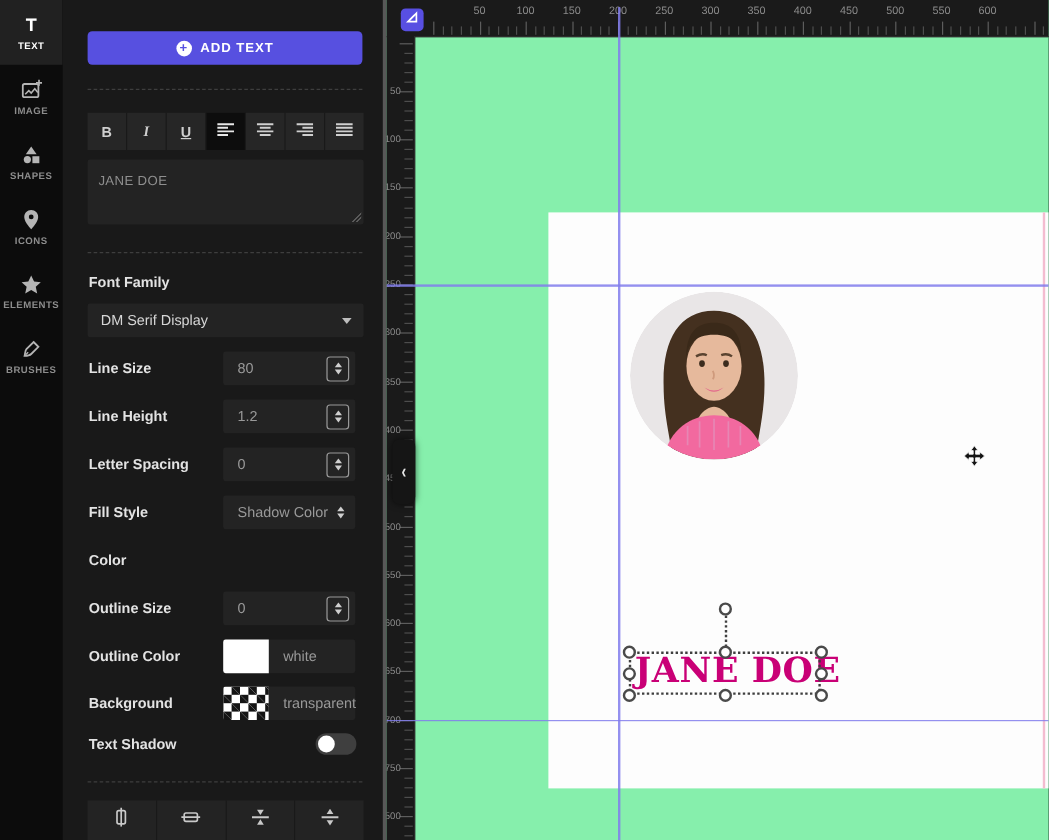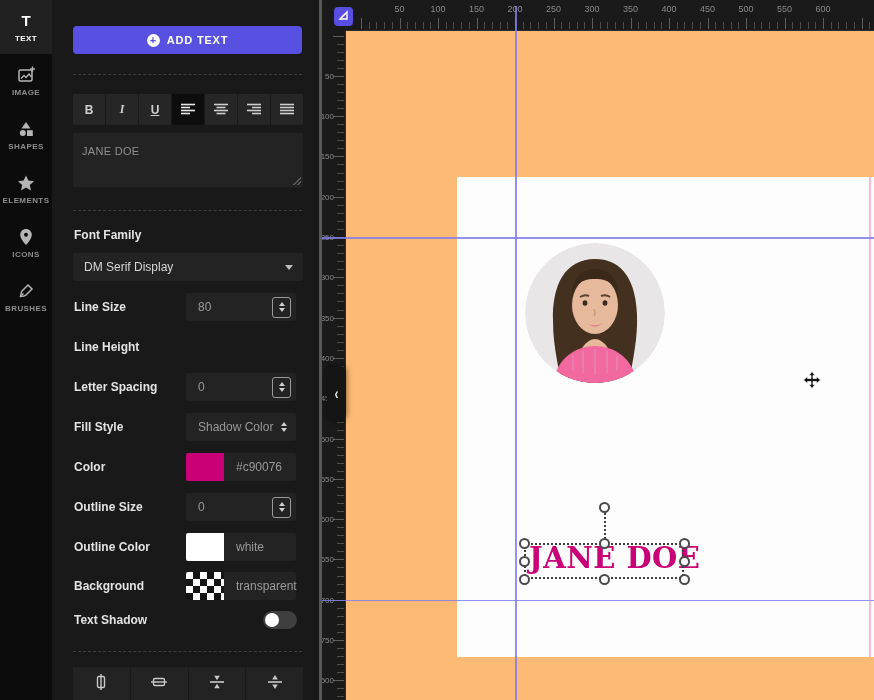--- a/index.html
+++ b/index.html
@@ -44,21 +44,21 @@
   .swatch{width:38px;height:28px;border-radius:2px 0 0 2px;flex:none;}
   .checker{background-color:#fff;background-image:linear-gradient(45deg,#141414 25%,transparent 25%,transparent 75%,#141414 75%),linear-gradient(45deg,#141414 25%,transparent 25%,transparent 75%,#141414 75%);background-size:14px 14px;background-position:0 0,7px 7px;}
   .toggle{position:absolute;left:211px;top:611px;width:34px;height:18px;border-radius:9px;background:#3f3f3f;cursor:pointer;}
   .knob{position:absolute;left:2px;top:2px;width:14px;height:14px;border-radius:50%;background:#fff;}
   .bottom-bar{position:absolute;left:21px;top:667px;width:230px;height:33px;background:#232323;display:flex;}
   .bb-btn{flex:1;display:flex;align-items:center;justify-content:center;border-right:1px solid #191919;cursor:pointer;}
   .bb-btn:last-child{border-right:none;}
   .panel-edge{position:absolute;left:319px;top:0;width:3px;height:700px;background:#585858;z-index:21;cursor:col-resize;}
 
   
-  .workspace{position:absolute;left:322px;top:0;width:552px;height:700px;background:#fdba74;overflow:hidden;}
+  .workspace{position:absolute;left:322px;top:0;width:552px;height:700px;background:#86efac;overflow:hidden;}
   .ruler-top{position:absolute;left:0;top:0;width:552px;height:30px;background:#1a1a1a;border-bottom:1px solid #2c2c2c;z-index:3;}
   .ruler-left{position:absolute;left:0;top:30px;width:23px;height:670px;background:#1a1a1a;border-right:1px solid #2c2c2c;z-index:3;}
   .tick-t{position:absolute;bottom:1px;width:1px;height:7px;background:#4d4d4d;}
   .tick-t.major{height:11px;background:#5d5d5d;}
   .rlabel-t{position:absolute;top:4px;transform:translateX(-50%);font-size:9px;color:#8a8a8a;}
   .tick-l{position:absolute;right:1px;width:7px;height:1px;background:#4d4d4d;}
   .tick-l.major{width:11px;background:#5d5d5d;}
   .rlabel-l{position:absolute;right:11px;transform:translateY(-50%);font-size:8px;color:#8a8a8a;}
   .ruler-corner{position:absolute;left:12px;top:7px;width:19px;height:19px;border-radius:4px;background:#584fe2;z-index:6;display:flex;align-items:center;justify-content:center;cursor:pointer;}
   .collapse-tab{position:absolute;left:5px;top:366px;width:19px;height:54px;background:#151515;border-radius:6px;z-index:9;display:flex;align-items:center;justify-content:center;cursor:pointer;box-shadow:0 0 6px rgba(0,0,0,.6);}
@@ -108,33 +108,33 @@
             <polygon points="10,3 14.5,9.5 5.5,9.5" fill="#b5b5b5"></polygon>
             <circle cx="6.8" cy="14" r="3" fill="#b5b5b5"></circle>
             <rect x="11" y="11.2" width="5.8" height="5.8" fill="#b5b5b5"></rect>
           </svg>
       </span>
       <span class="tlabel">SHAPES</span>
     </div>
     <div class="tool">
       <span>
         <svg width="20" height="20" viewBox="0 0 20 20">
-            <polygon points="10,2.5 12.4,7.6 18,8.2 13.8,12 15,17.5 10,14.6 5,17.5 6.2,12 2,8.2 7.6,7.6" fill="#b5b5b5"></polygon>
-          </svg>
-      </span>
-      <span class="tlabel">ELEMENTS</span>
-    </div>
-    <div class="tool">
-      <span>
-        <svg width="20" height="20" viewBox="0 0 20 20">
             <path d="M10 2 C6.7 2 4.2 4.6 4.2 7.8 C4.2 12.2 10 18 10 18 S15.8 12.2 15.8 7.8 C15.8 4.6 13.3 2 10 2 Z" fill="#b5b5b5"></path>
             <circle cx="10" cy="7.8" r="2" fill="#0c0c0c"></circle>
           </svg>
       </span>
       <span class="tlabel">ICONS</span>
+    </div>
+    <div class="tool">
+      <span>
+        <svg width="20" height="20" viewBox="0 0 20 20">
+            <polygon points="10,2.5 12.4,7.6 18,8.2 13.8,12 15,17.5 10,14.6 5,17.5 6.2,12 2,8.2 7.6,7.6" fill="#b5b5b5"></polygon>
+          </svg>
+      </span>
+      <span class="tlabel">ELEMENTS</span>
     </div>
     <div class="tool">
       <span>
         <svg width="20" height="20" viewBox="0 0 20 20">
             <path d="M12 4 l4 4 -6 6 c-1 1 -3.5 1.5 -5.5 1.5 c0.5-2 0.5-4.5 1.5-5.5 Z" fill="none" stroke="#b5b5b5" stroke-width="1.5"></path>
             <path d="M5.5 14.5 l2-2" stroke="#b5b5b5" stroke-width="1.2"></path>
           </svg>
       </span>
       <span class="tlabel">BRUSHES</span>
     </div>
@@ -217,44 +217,47 @@
     <div class="plabel" style="top:300px">Line Size</div>
     <div class="ctrl" style="top:293px">
       <span class="cval">80</span>
       <span class="stepbox">
           <span class="chev-up"></span>
           <span class="chev-dn"></span>
         </span>
     </div>
 
     <div class="plabel" style="top:340px">Line Height</div>
+    <div class="ctrl" style="top:333px">
+      <span class="cval">1.2</span>
+      <span class="stepbox">
+          <span class="chev-up"></span>
+          <span class="chev-dn"></span>
+        </span>
+    </div>
 
     <div class="plabel" style="top:380px">Letter Spacing</div>
     <div class="ctrl" style="top:373px">
       <span class="cval">0</span>
       <span class="stepbox">
           <span class="chev-up"></span>
           <span class="chev-dn"></span>
         </span>
     </div>
 
     <div class="plabel" style="top:420px">Fill Style</div>
     <div class="ctrl" style="top:413px">
       <span class="cval">Shadow Color</span>
       <span class="updown">
           <span class="chev-up"></span>
           <span class="chev-dn"></span>
         </span>
     </div>
 
     <div class="plabel" style="top:460px">Color</div>
-    <div class="ctrl" style="top:453px">
-      <span class="swatch" style="background:#c90076"></span>
-      <span class="cval">#c90076</span>
-    </div>
 
     <div class="plabel" style="top:500px">Outline Size</div>
     <div class="ctrl" style="top:493px">
       <span class="cval">0</span>
       <span class="stepbox">
           <span class="chev-up"></span>
           <span class="chev-dn"></span>
         </span>
     </div>
 

